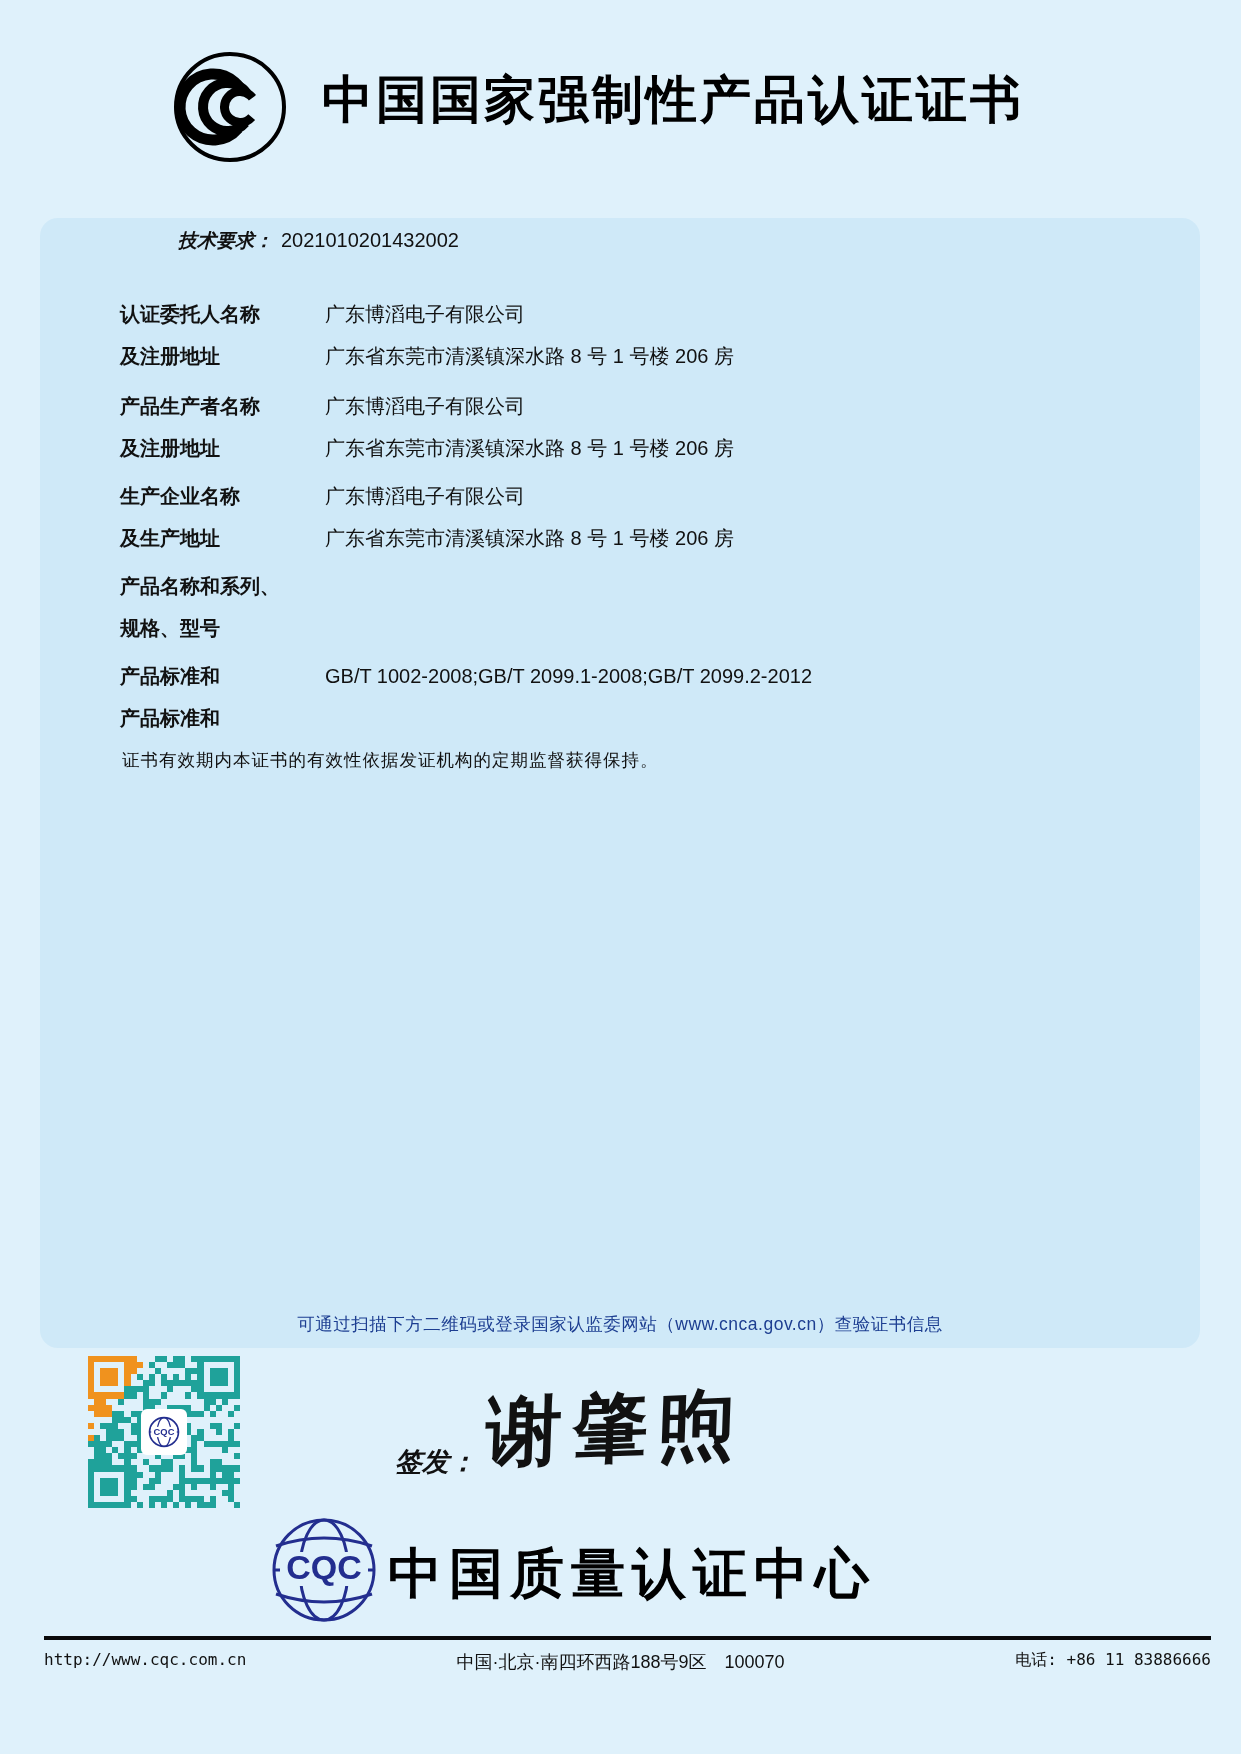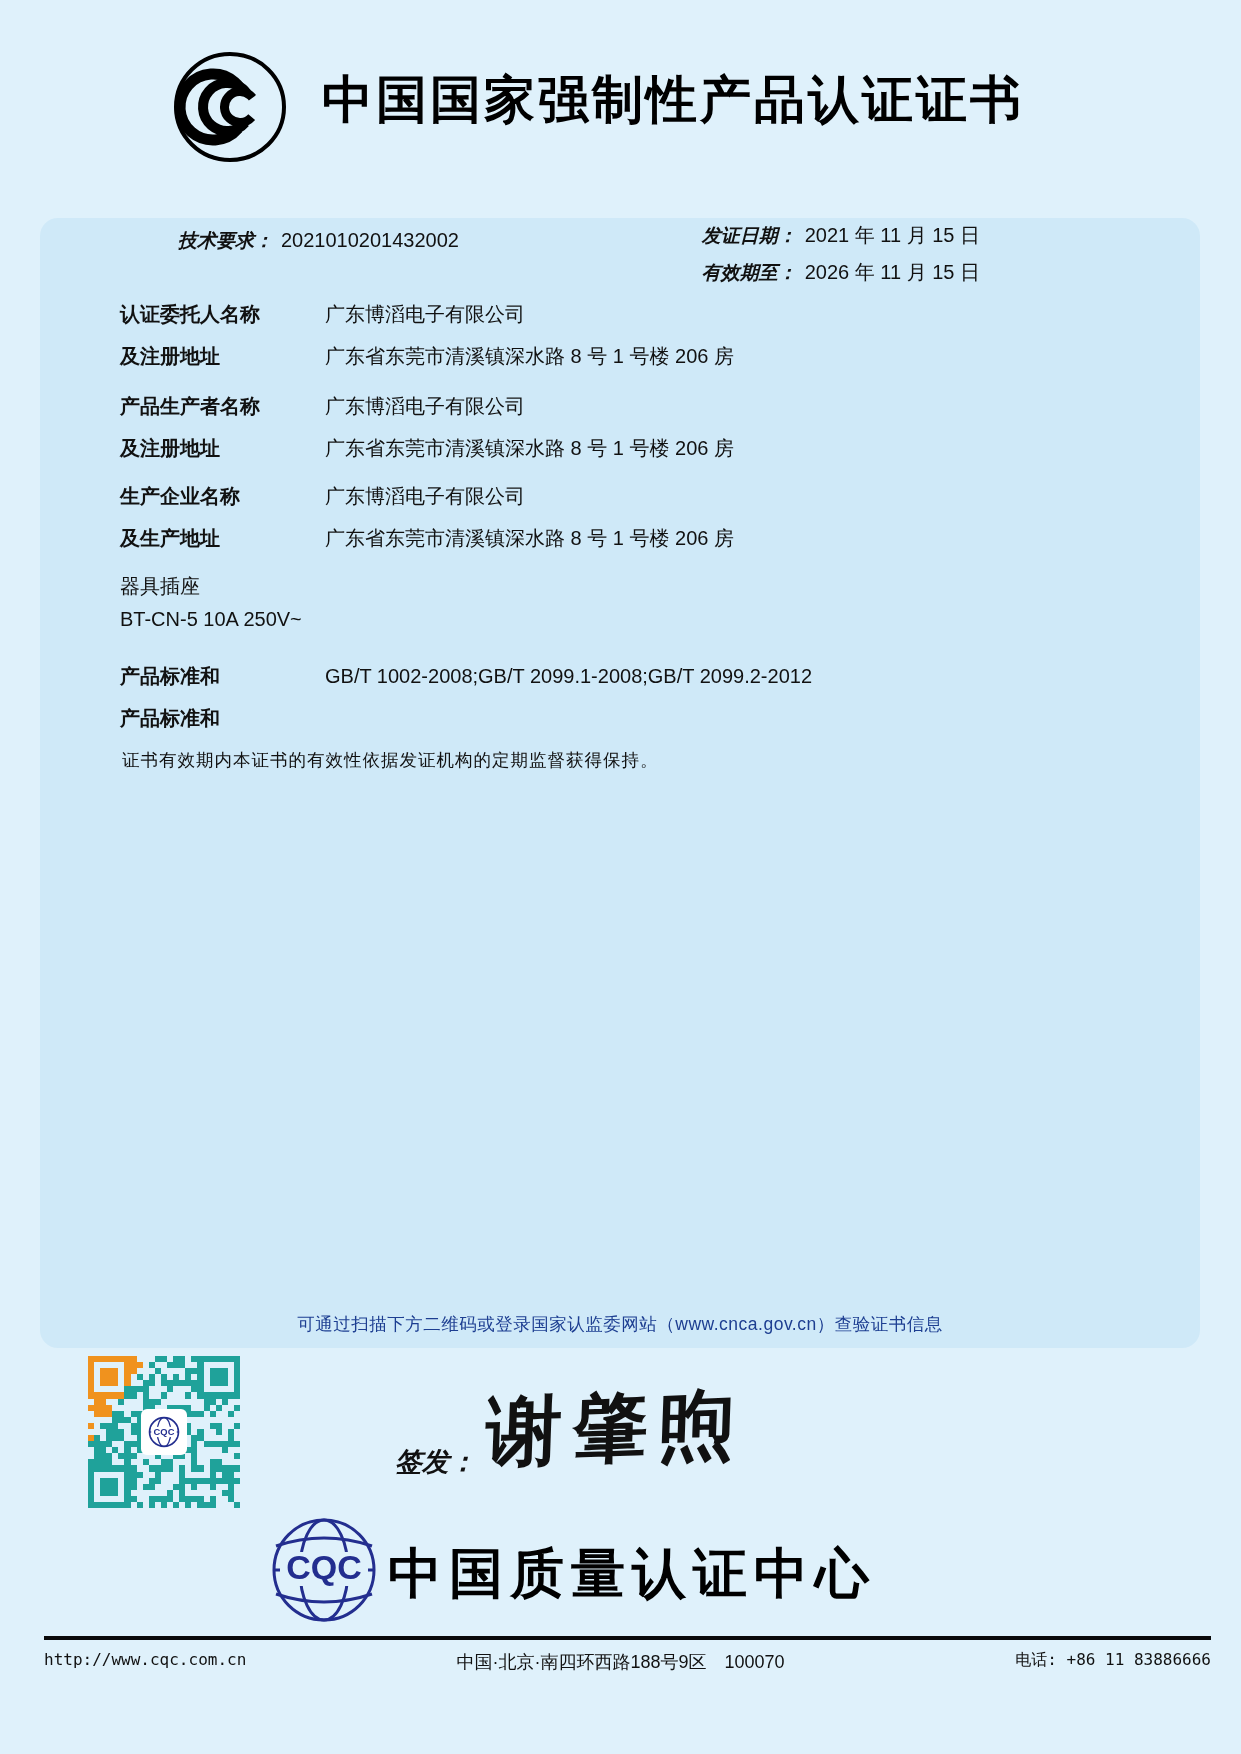--- a/index.html
+++ b/index.html
@@ -107,28 +107,20 @@
     </svg>
     <h1 class="title">中国国家强制性产品认证证书</h1>
   </div>
 
   <div class="panel">
 
     <div class="cert-no">
       <span class="kai-b lbl">技术要求：</span><span>2021010201432002</span>
     </div>
 
-    <div class="dates">
-      <div class="row">
-        <span class="kai-b lbl">发证日期：</span><span>2021 年 11 月 15 日</span>
-      </div>
-      <div class="row">
-        <span class="kai-b lbl">有效期至：</span><span>2026 年 11 月 15 日</span>
-      </div>
-    </div>
 
     <div class="field" style="top:75px">
       <div class="flabel">
         <div>认证委托人名称</div>
         <div>及注册地址</div>
       </div>
       <div class="fvalue">
         <div>广东博滔电子有限公司</div>
         <div>广东省东莞市清溪镇深水路 8 号 1 号楼 206 房</div>
       </div>
@@ -150,23 +142,23 @@
         <div>生产企业名称</div>
         <div>及生产地址</div>
       </div>
       <div class="fvalue">
         <div>广东博滔电子有限公司</div>
         <div>广东省东莞市清溪镇深水路 8 号 1 号楼 206 房</div>
       </div>
     </div>
 
     <div class="field" style="top:347px">
-      <div class="fvalue" style="line-height:33px;padding-top:5px;">
-        <div>器具插座</div>
-        <div>BT-CN-5 10A 250V~</div>
+      <div class="flabel">
+        <div>产品名称和系列、</div>
+        <div>规格、型号</div>
       </div>
     </div>
 
     <div class="field" style="top:437px">
       <div class="flabel">
         <div>产品标准和</div>
         <div>产品标准和</div>
       </div>
       <div class="fvalue">
         <div>GB/T 1002-2008;GB/T 2099.1-2008;GB/T 2099.2-2012</div>

